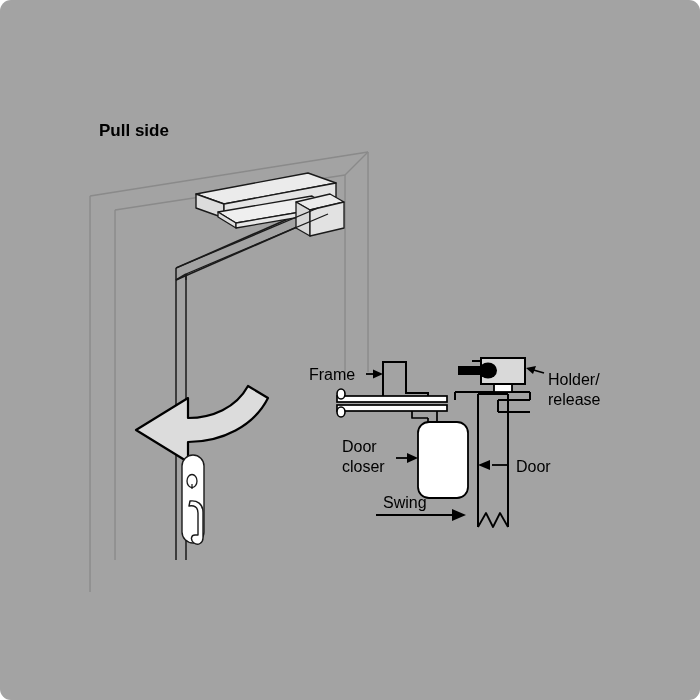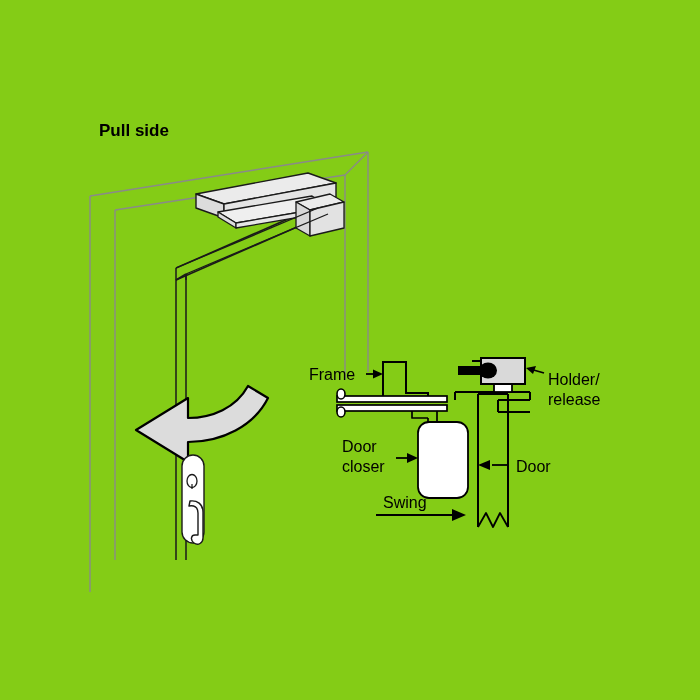--- a/index.html
+++ b/index.html
@@ -4,23 +4,24 @@
 <style>
   html, body {
     margin: 0;
     padding: 0;
     background: #ffffff;
   }
   #page {
     position: relative;
     width: 700px;
     height: 700px;
-    background: #84cc16;
+    background: #a3a3a3;
     overflow: hidden;
     font-family: "Liberation Sans", sans-serif;
+    border-radius: 11px;
   }
   #diagram-svg {
     position: absolute;
     left: 0;
     top: 0;
     width: 700px;
     height: 700px;
   }
   .title-text {
     font-family: "Liberation Sans", sans-serif;

